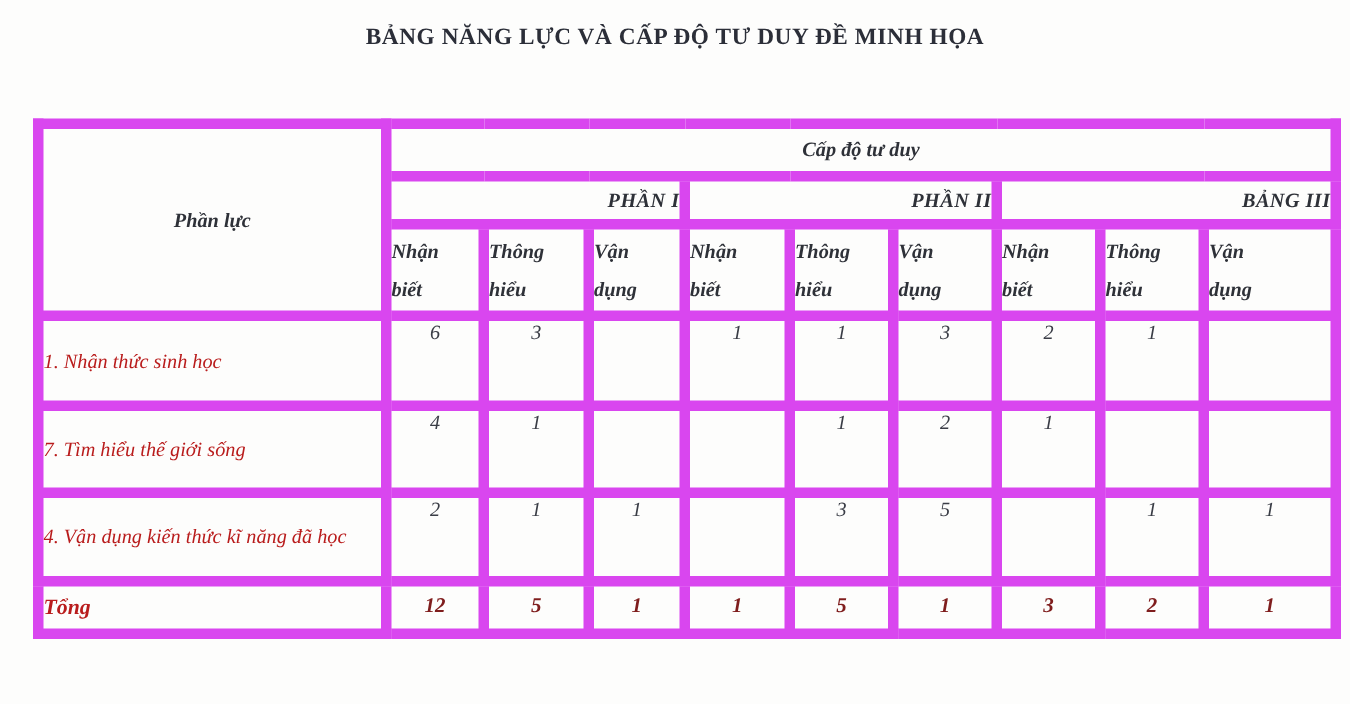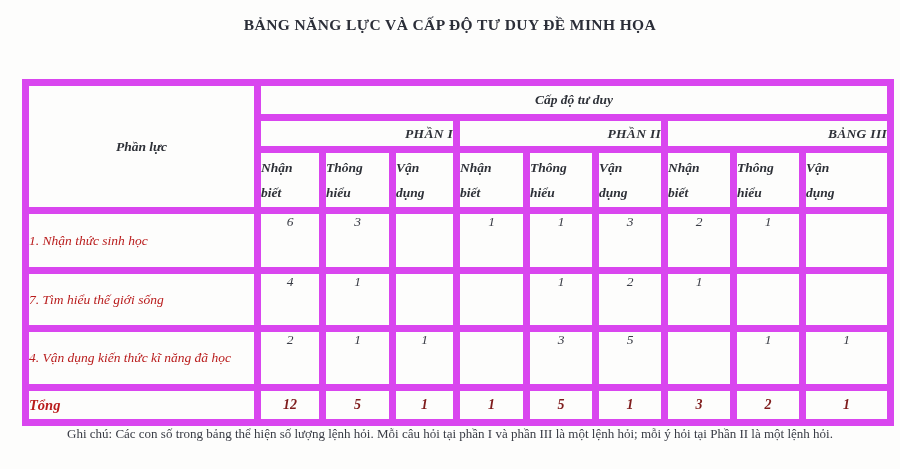--- a/index.html
+++ b/index.html
@@ -237,15 +237,14 @@
         <td class="num">1</td>
         <td class="num">5</td>
         <td class="num">1</td>
         <td class="num">3</td>
         <td class="num">2</td>
         <td class="num">1</td>
       </tr>
     </tbody>
   </table>
 
-  <div class="footnote">Ghi chú: Các con số trong bảng thể hiện số lượng lệnh hỏi. Mỗi câu hỏi tại phần I và phần III là một lệnh hỏi; mỗi ý hỏi tại Phần II là một lệnh hỏi.</div>
 
 </div>
 
 </body></html>

